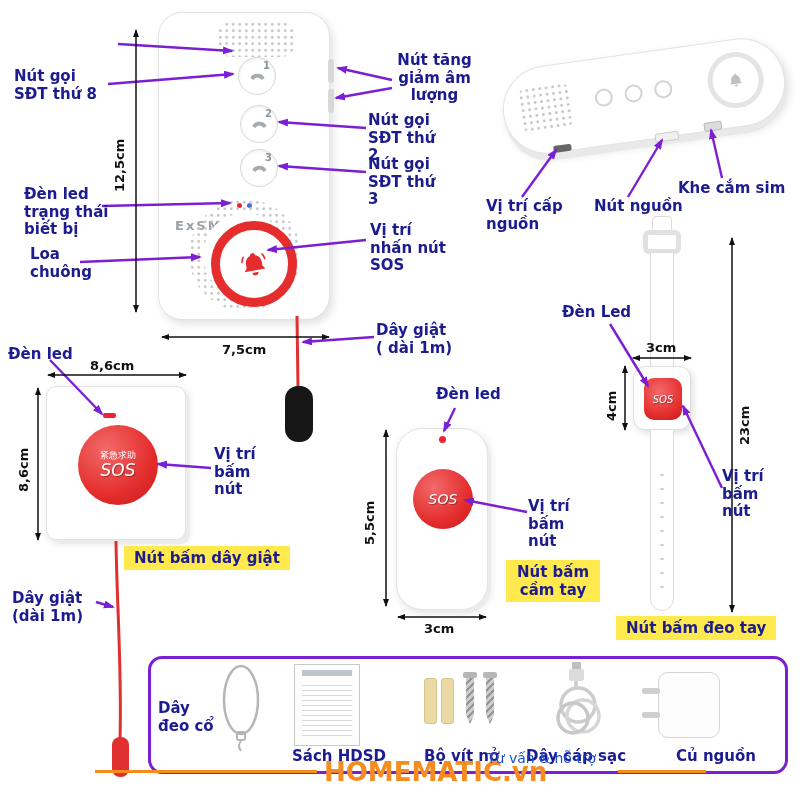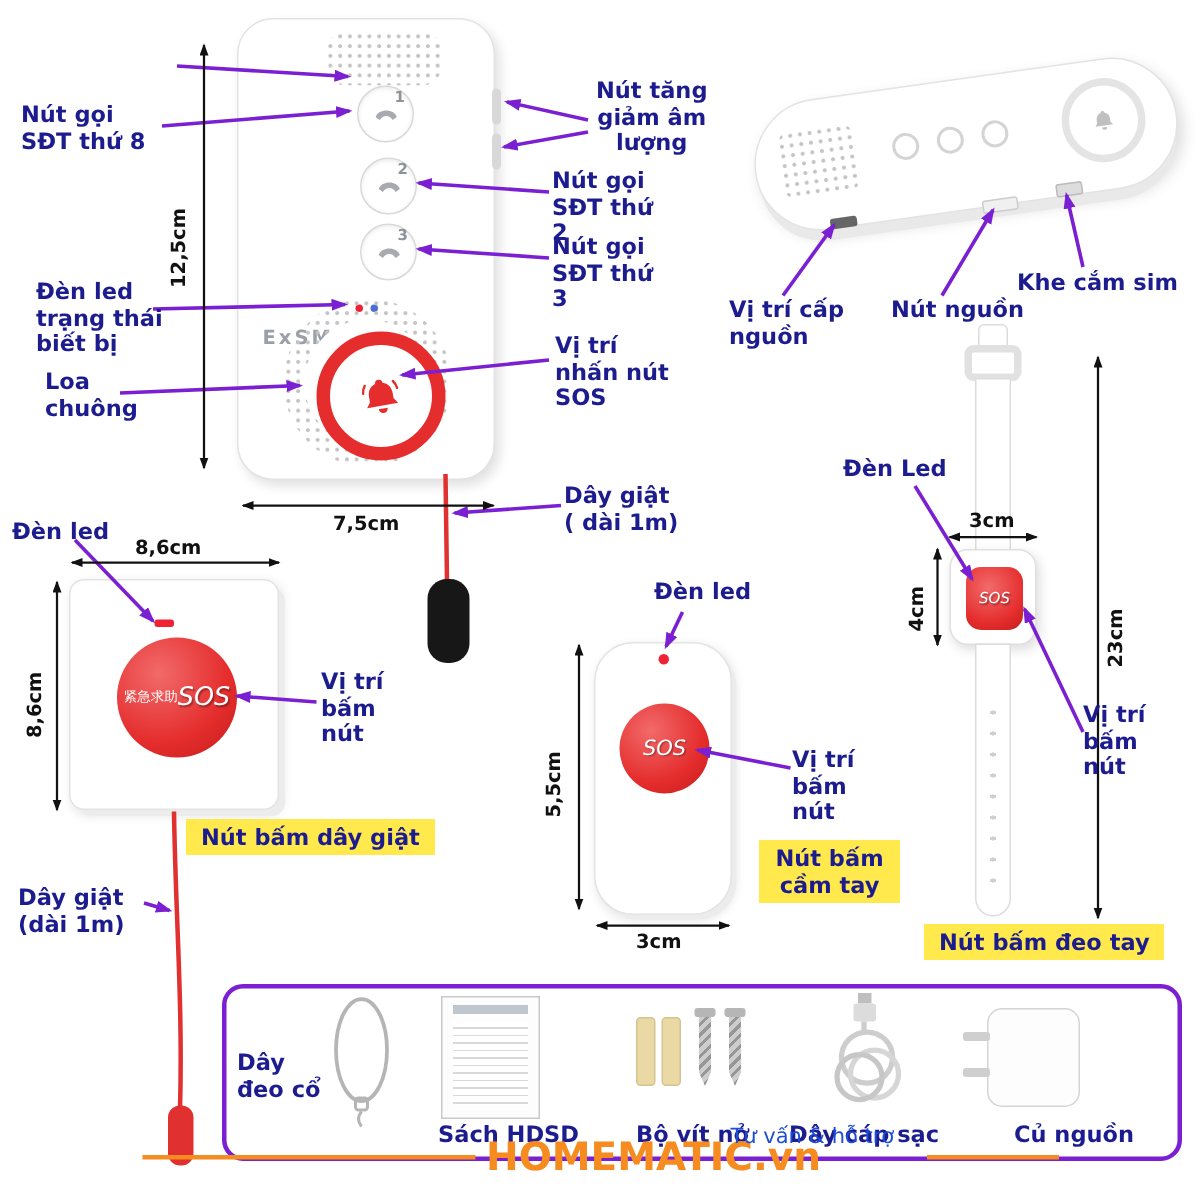--- a/index.html
+++ b/index.html
@@ -44,21 +44,21 @@
   .bigring{position:absolute;left:206px;top:12px;width:56px;height:56px;border-radius:50%;
            border:5px solid #e4e4e4;box-sizing:border-box;display:flex;align-items:center;justify-content:center;}
   .usb{position:absolute;left:44px;top:80px;width:18px;height:7px;background:#666;border-radius:2px;}
   .pwr{position:absolute;left:146px;top:82px;width:22px;height:7px;background:#f0f0f0;border:1px solid #ccc;border-radius:2px;}
   .sim{position:absolute;left:196px;top:78px;width:16px;height:7px;background:#ddd;border:1px solid #bbb;border-radius:2px;}
   
   .wall-dev{left:46px;top:386px;width:140px;height:154px;border-radius:10px;
             box-shadow:5px 5px 0 -1px #ececec,2px 3px 8px rgba(0,0,0,.12);}
   .wled{position:absolute;left:56px;top:26px;width:13px;height:5px;background:#e23;border-radius:2px;}
   .roundbtn{border-radius:50%;background:radial-gradient(circle at 35% 30%,#f26a6a,#e52d2d 60%,#c41c1c);
-            display:flex;flex-direction:row;align-items:center;justify-content:center;color:#fff;}
+            display:flex;flex-direction:column;align-items:center;justify-content:center;color:#fff;}
   .wbtn{position:absolute;left:31px;top:38px;width:80px;height:80px;}
   .cn{font-size:9px;line-height:1;}
   .sostxt{font-weight:normal;font-style:italic;text-shadow:1px 1px 1px rgba(0,0,0,.35);}
   .wbtn .sostxt{font-size:17px;}
   
   .hand-dev{left:396px;top:428px;width:92px;height:182px;border-radius:26px;
             box-shadow:4px 4px 0 -1px #ececec,2px 3px 8px rgba(0,0,0,.12);}
   .hled{position:absolute;left:42px;top:7px;width:7px;height:7px;border-radius:50%;background:#e23;}
   .hbtn{position:absolute;left:16px;top:40px;width:60px;height:60px;}
   .hbtn .sostxt{font-size:14px;}

